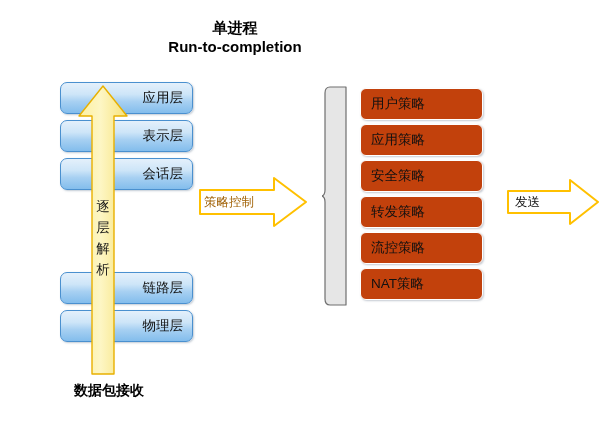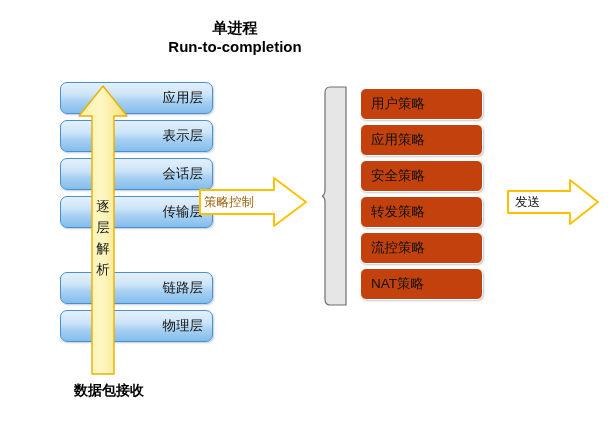--- a/index.html
+++ b/index.html
@@ -12,21 +12,21 @@
   
   .title{
     position:absolute;left:120px;top:18px;width:230px;text-align:center;
     font-weight:bold;font-size:15px;line-height:19px;letter-spacing:0px;
   }
   .title .l2{font-size:15px;}
 
   
   .osi-stack{position:absolute;left:60px;top:82px;width:135px;height:266px;}
   .osi-box{
-    position:absolute;left:0;width:153px;height:32px;
+    position:absolute;left:0;width:133px;height:32px;
     border:1px solid #4a90cf;border-radius:7px;
     background:linear-gradient(to bottom,#e4f0fb 0%,#cde5f8 38%,#a7d0f2 62%,#83bdec 100%);
     box-shadow:1px 1px 2px rgba(120,140,160,.45);
     box-sizing:border-box;
   }
   .osi-label{
     position:absolute;right:9px;top:50%;transform:translateY(-50%);
     font-size:13.5px;color:#111;white-space:nowrap;
   }
 
@@ -88,23 +88,20 @@
   <div class="osi-stack">
     <div class="osi-box" style="top:0px">
       <span class="osi-label">应用层</span>
     </div>
     <div class="osi-box" style="top:38px">
       <span class="osi-label">表示层</span>
     </div>
     <div class="osi-box" style="top:76px">
       <span class="osi-label">会话层</span>
     </div>
-    <div class="osi-box" style="top:114px">
-      <span class="osi-label">传输层</span>
-    </div>
     <div class="osi-box" style="top:190px">
       <span class="osi-label">链路层</span>
     </div>
     <div class="osi-box" style="top:228px">
       <span class="osi-label">物理层</span>
     </div>
   </div>
 
   <div class="vert-arrow">
     <svg width="52" height="292" viewBox="0 0 52 292">

